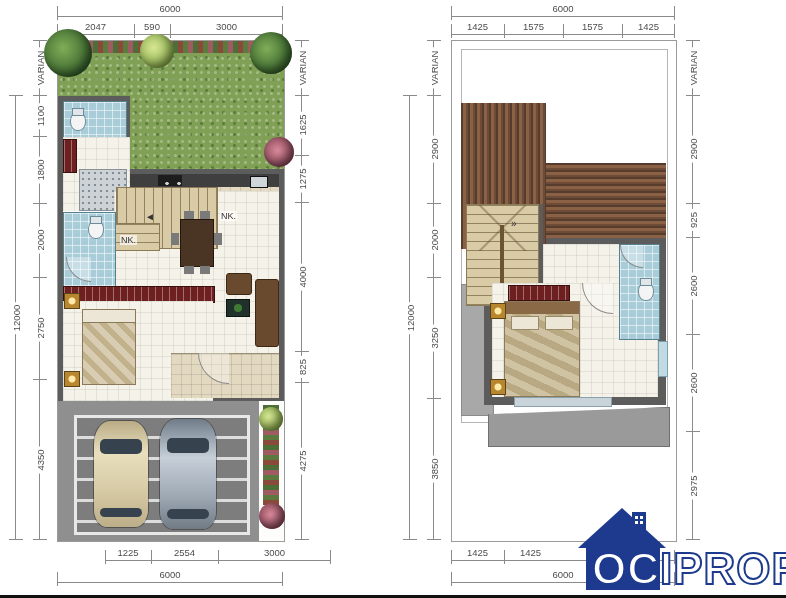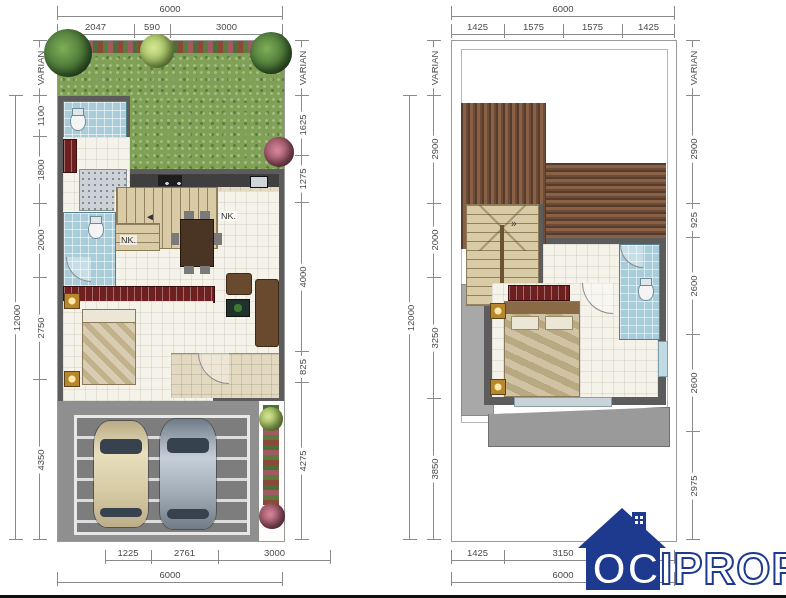--- a/index.html
+++ b/index.html
@@ -131,21 +131,21 @@
       </div>
     <div class="vseg" style="height:158px;">
         <span>4275</span>
       </div>
   </div>
   <div class="hchain" style="left:57px;top:548px;width:226px;margin-left:48px;">
     <div class="hseg" style="width:46px;">
         <span>1225</span>
       </div>
     <div class="hseg" style="width:67px;">
-        <span>2761</span>
+        <span>2554</span>
       </div>
     <div class="hseg" style="width:113px;">
         <span>3000</span>
       </div>
   </div>
   <div class="hchain" style="left:57px;top:570px;width:226px;">
     <div class="hseg" style="width:226px;">
         <span>6000</span>
       </div>
   </div>
@@ -291,23 +291,20 @@
     <div class="vseg" style="height:97px;">
         <span>2600</span>
       </div>
     <div class="vseg" style="height:109px;">
         <span>2975</span>
       </div>
   </div>
   <div class="hchain" style="left:451px;top:548px;width:224px;">
     <div class="hseg" style="width:53px;">
         <span>1425</span>
-      </div>
-    <div class="hseg" style="width:118px;">
-        <span>3150</span>
       </div>
     <div class="hseg" style="width:53px;">
         <span>1425</span>
       </div>
   </div>
   <div class="hchain" style="left:451px;top:570px;width:224px;">
     <div class="hseg" style="width:224px;">
         <span>6000</span>
       </div>
   </div>

